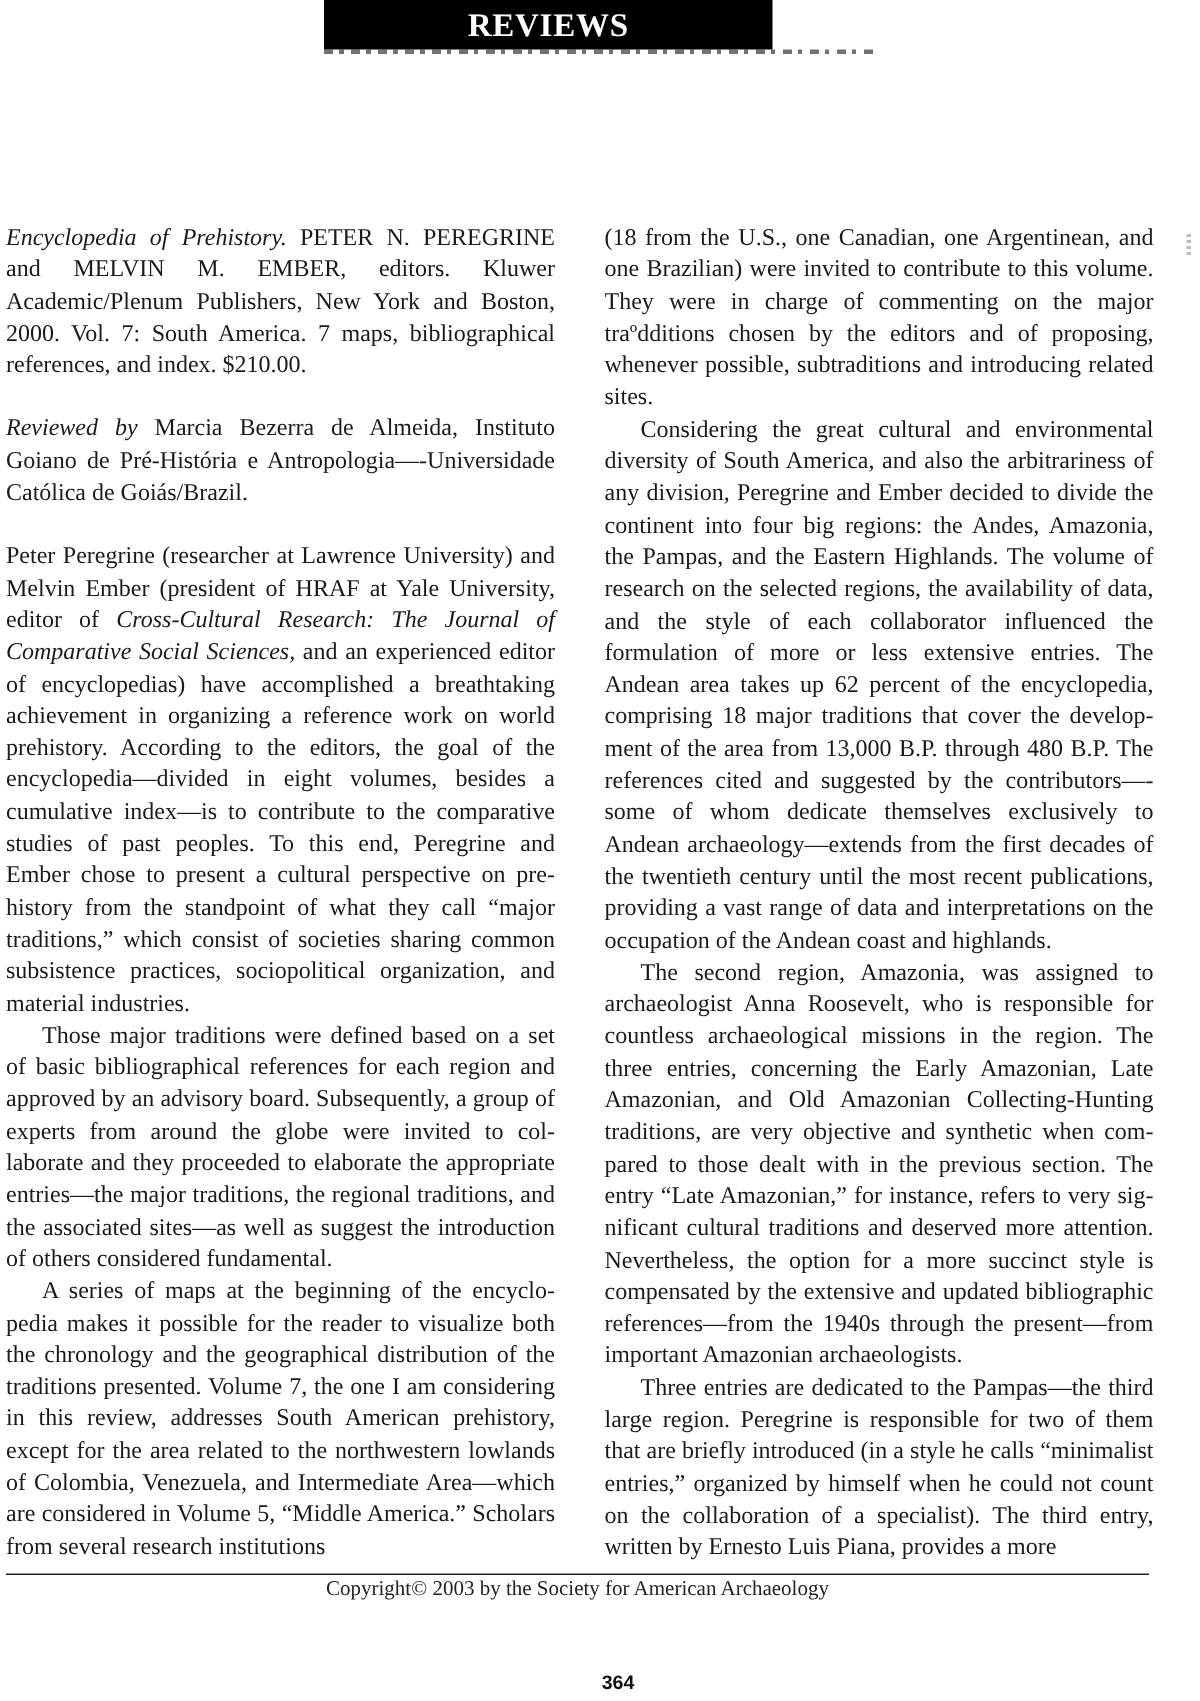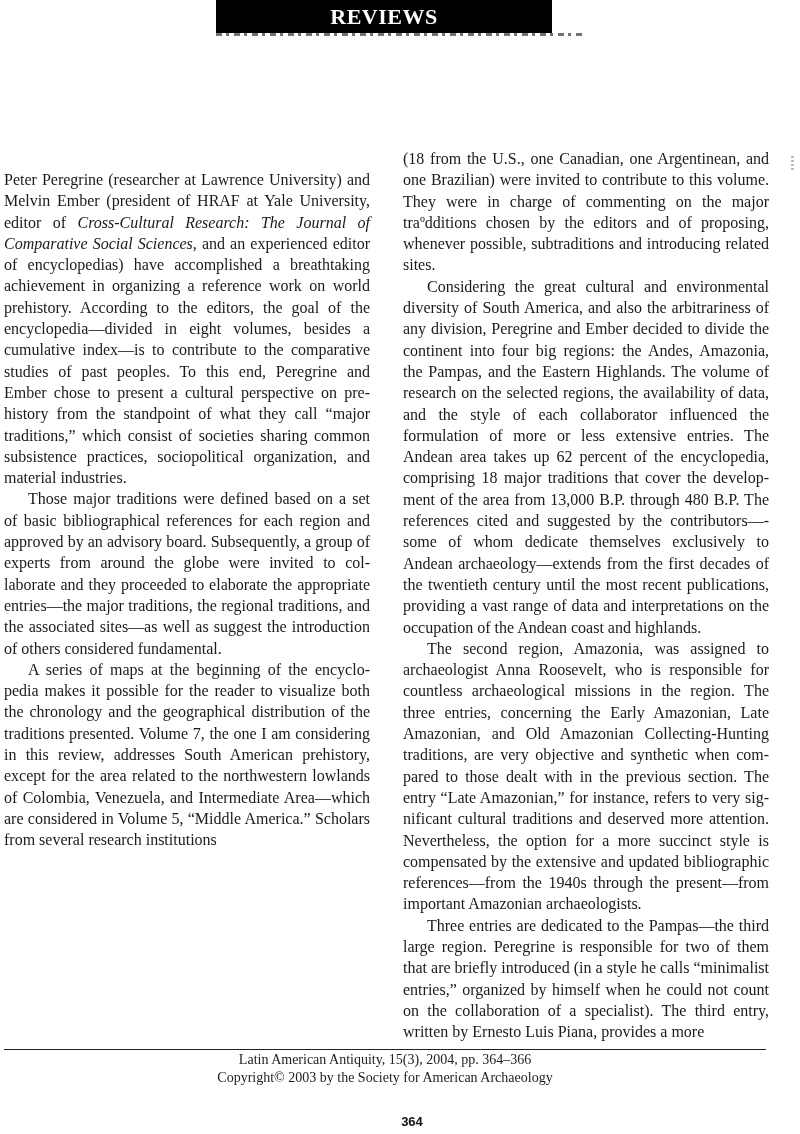--- a/index.html
+++ b/index.html
@@ -2,21 +2,21 @@
 <html><head>
 <meta charset="utf-8">
 <style>
   html, body { margin: 0; padding: 0; background: #ffffff; }
   body {
     width: 800px; height: 1134px; position: relative; overflow: hidden;
     font-family: "Liberation Serif", "DejaVu Serif", serif;
     color: #1a1a1a;
   }
   .banner {
-    position: absolute; left: 216px; top: 0; width: 336px; height: 33px;
+    position: absolute; left: 216px; top: 0; width: 299px; height: 33px;
     background: #000; color: #fff;
     display: flex; align-items: center; justify-content: center;
     font-family: "Liberation Serif", serif; font-weight: bold;
     font-size: 22px; letter-spacing: 0.5px;
   }
   .banner-edge {
     position: absolute; left: 216px; top: 33px; width: 366px; height: 3px;
     background: repeating-linear-gradient(90deg, #000 0 6px, transparent 6px 10px, #000 10px 13px, transparent 13px 18px);
     opacity: 0.55;
   }
@@ -51,32 +51,33 @@
 </style>
 </head>
 <body>
 
 <div class="banner">
   <span>REVIEWS</span>
 </div>
 <div class="banner-edge"></div>
 
 <div class="col col-left">
+  <p><span class="ital">Encyclopedia of Prehistory.</span><span> PETER N. PEREGRINE and MELVIN M. EMBER, editors. Kluwer Academic/Plenum Publishers, New York and Boston, 2000. Vol. 7: South America. 7 maps, bibliographical references, and index. $210.00.</span></p>
+  <p class="gap"><span class="ital">Reviewed by</span><span> Marcia Bezerra de Almeida, Instituto Goiano de Pré-História e Antropologia—-Universidade Católica de Goiás/Brazil.</span></p>
   <p class="gap"><span>Peter Peregrine (researcher at Lawrence University) and Melvin Ember (president of HRAF at Yale University, editor of </span><span class="ital">Cross-Cultural Research: The Journal of Comparative Social Sciences,</span><span> and an experienced editor of encyclopedias) have accomplished a breath­taking achievement in organizing a reference work on world prehistory. According to the editors, the goal of the encyclopedia—divided in eight volumes, besides a cumulative index—is to contribute to the comparative studies of past peoples. To this end, Peregrine and Ember chose to present a cultural perspective on pre­history from the standpoint of what they call “major traditions,” which consist of societies sharing common subsistence practices, sociopolitical organization, and material industries.</span></p>
   <p class="indent">Those major traditions were defined based on a set of basic bibliographical references for each region and approved by an advisory board. Subsequently, a group of experts from around the globe were invited to col­laborate and they proceeded to elaborate the appropri­ate entries—the major traditions, the regional traditions, and the associated sites—as well as suggest the intro­duction of others considered fundamental.</p>
   <p class="indent">A series of maps at the beginning of the encyclo­pedia makes it possible for the reader to visualize both the chronology and the geographical distribution of the traditions presented. Volume 7, the one I am consider­ing in this review, addresses South American prehis­tory, except for the area related to the northwestern lowlands of Colombia, Venezuela, and Intermediate Area—which are considered in Volume 5, “Middle America.” Scholars from several research institutions</p>
 </div>
 
 <div class="col col-right">
   <p>(18 from the U.S., one Canadian, one Argentinean, and one Brazilian) were invited to contribute to this volume. They were in charge of commenting on the major traºdditions chosen by the editors and of proposing, when­ever possible, subtraditions and introducing related sites.</p>
   <p class="indent">Considering the great cultural and environmental diversity of South America, and also the arbitrariness of any division, Peregrine and Ember decided to divide the continent into four big regions: the Andes, Amazo­nia, the Pampas, and the Eastern Highlands. The vol­ume of research on the selected regions, the availability of data, and the style of each collaborator influenced the formulation of more or less extensive entries. The Andean area takes up 62 percent of the encyclopedia, comprising 18 major traditions that cover the develop­ment of the area from 13,000 B.P. through 480 B.P. The references cited and suggested by the contributors—-some of whom dedicate themselves exclusively to Andean archaeology—extends from the first decades of the twentieth century until the most recent publica­tions, providing a vast range of data and interpretations on the occupation of the Andean coast and highlands.</p>
   <p class="indent">The second region, Amazonia, was assigned to archaeologist Anna Roosevelt, who is responsible for countless archaeological missions in the region. The three entries, concerning the Early Amazonian, Late Amazonian, and Old Amazonian Collecting-Hunting traditions, are very objective and synthetic when com­pared to those dealt with in the previous section. The entry “Late Amazonian,” for instance, refers to very sig­nificant cultural traditions and deserved more atten­tion. Nevertheless, the option for a more succinct style is compensated by the extensive and updated biblio­graphic references—from the 1940s through the pre­sent—from important Amazonian archaeologists.</p>
   <p class="indent">Three entries are dedicated to the Pampas—the third large region. Peregrine is responsible for two of them that are briefly introduced (in a style he calls “mini­malist entries,” organized by himself when he could not count on the collaboration of a specialist). The third entry, written by Ernesto Luis Piana, provides a more</p>
 </div>
 
 <div class="smudge"></div>
 
 <div class="footer-rule"></div>
 <div class="footer">
-  <div>Latin American Antiquity, 15(3), 2004, pp. 364–366</div>
   <div>Copyright© 2003 by the Society for American Archaeology</div>
 </div>
 <div class="page-number">364</div>
 
 </body></html>

